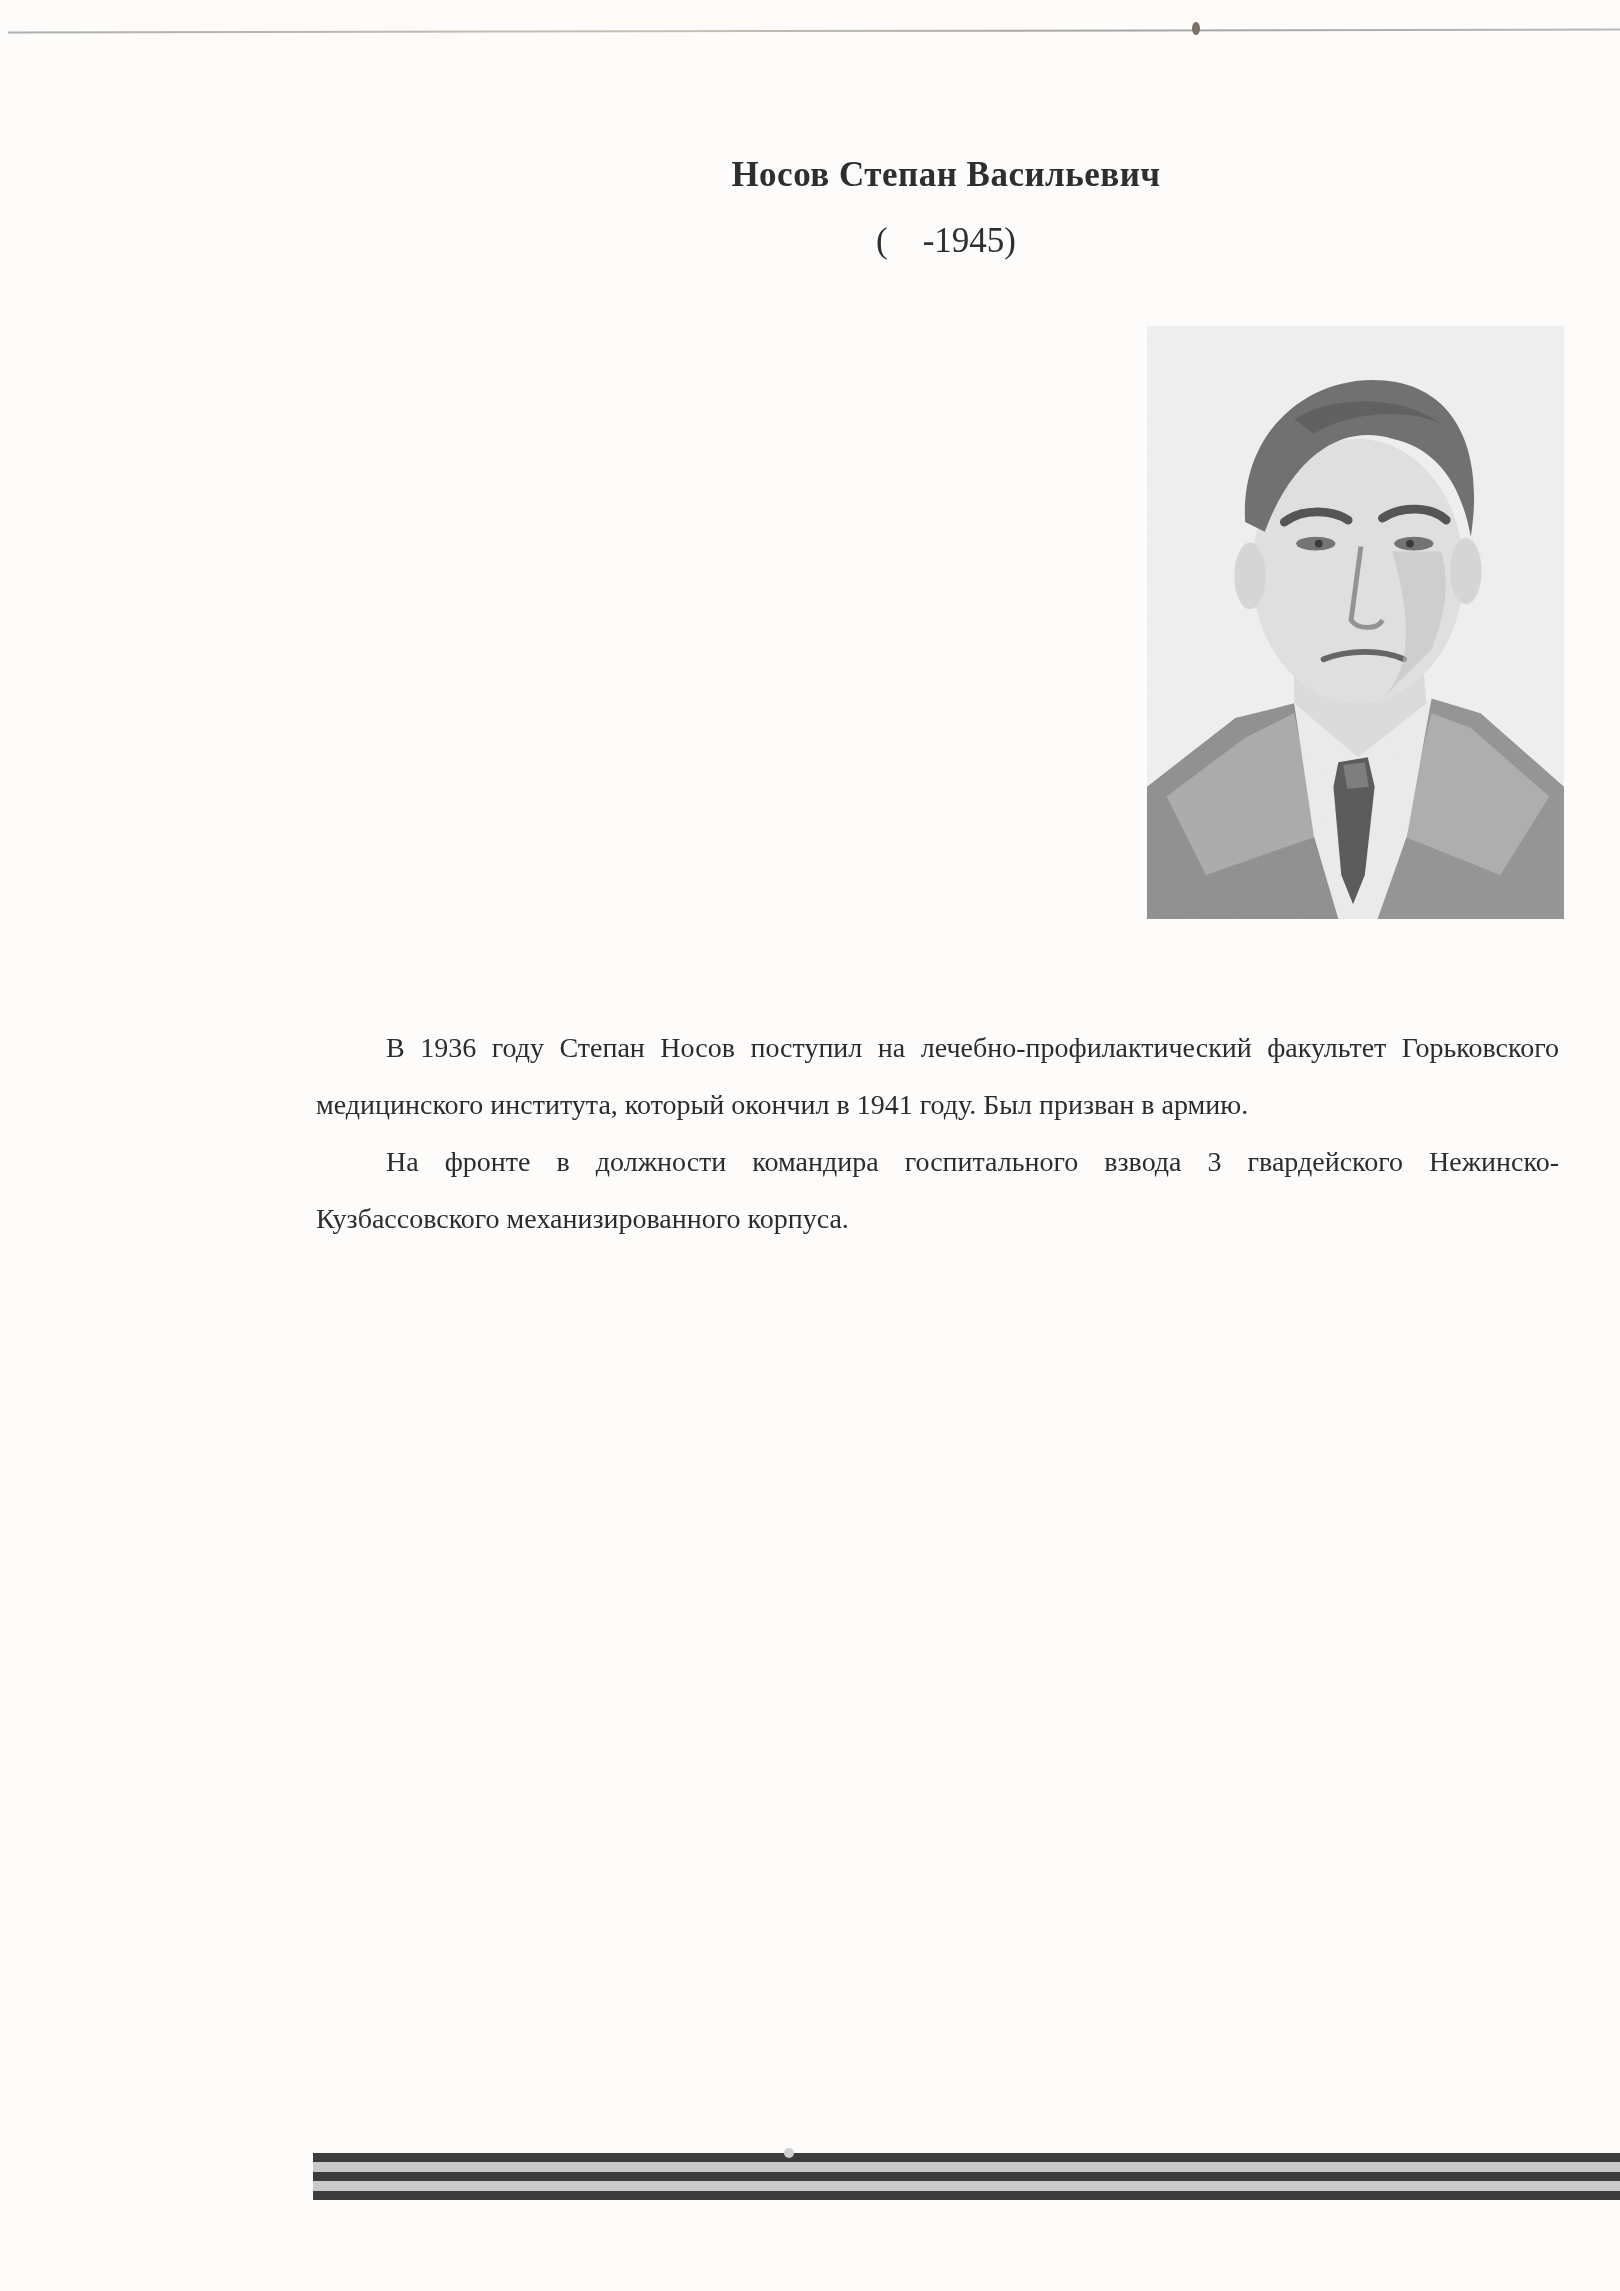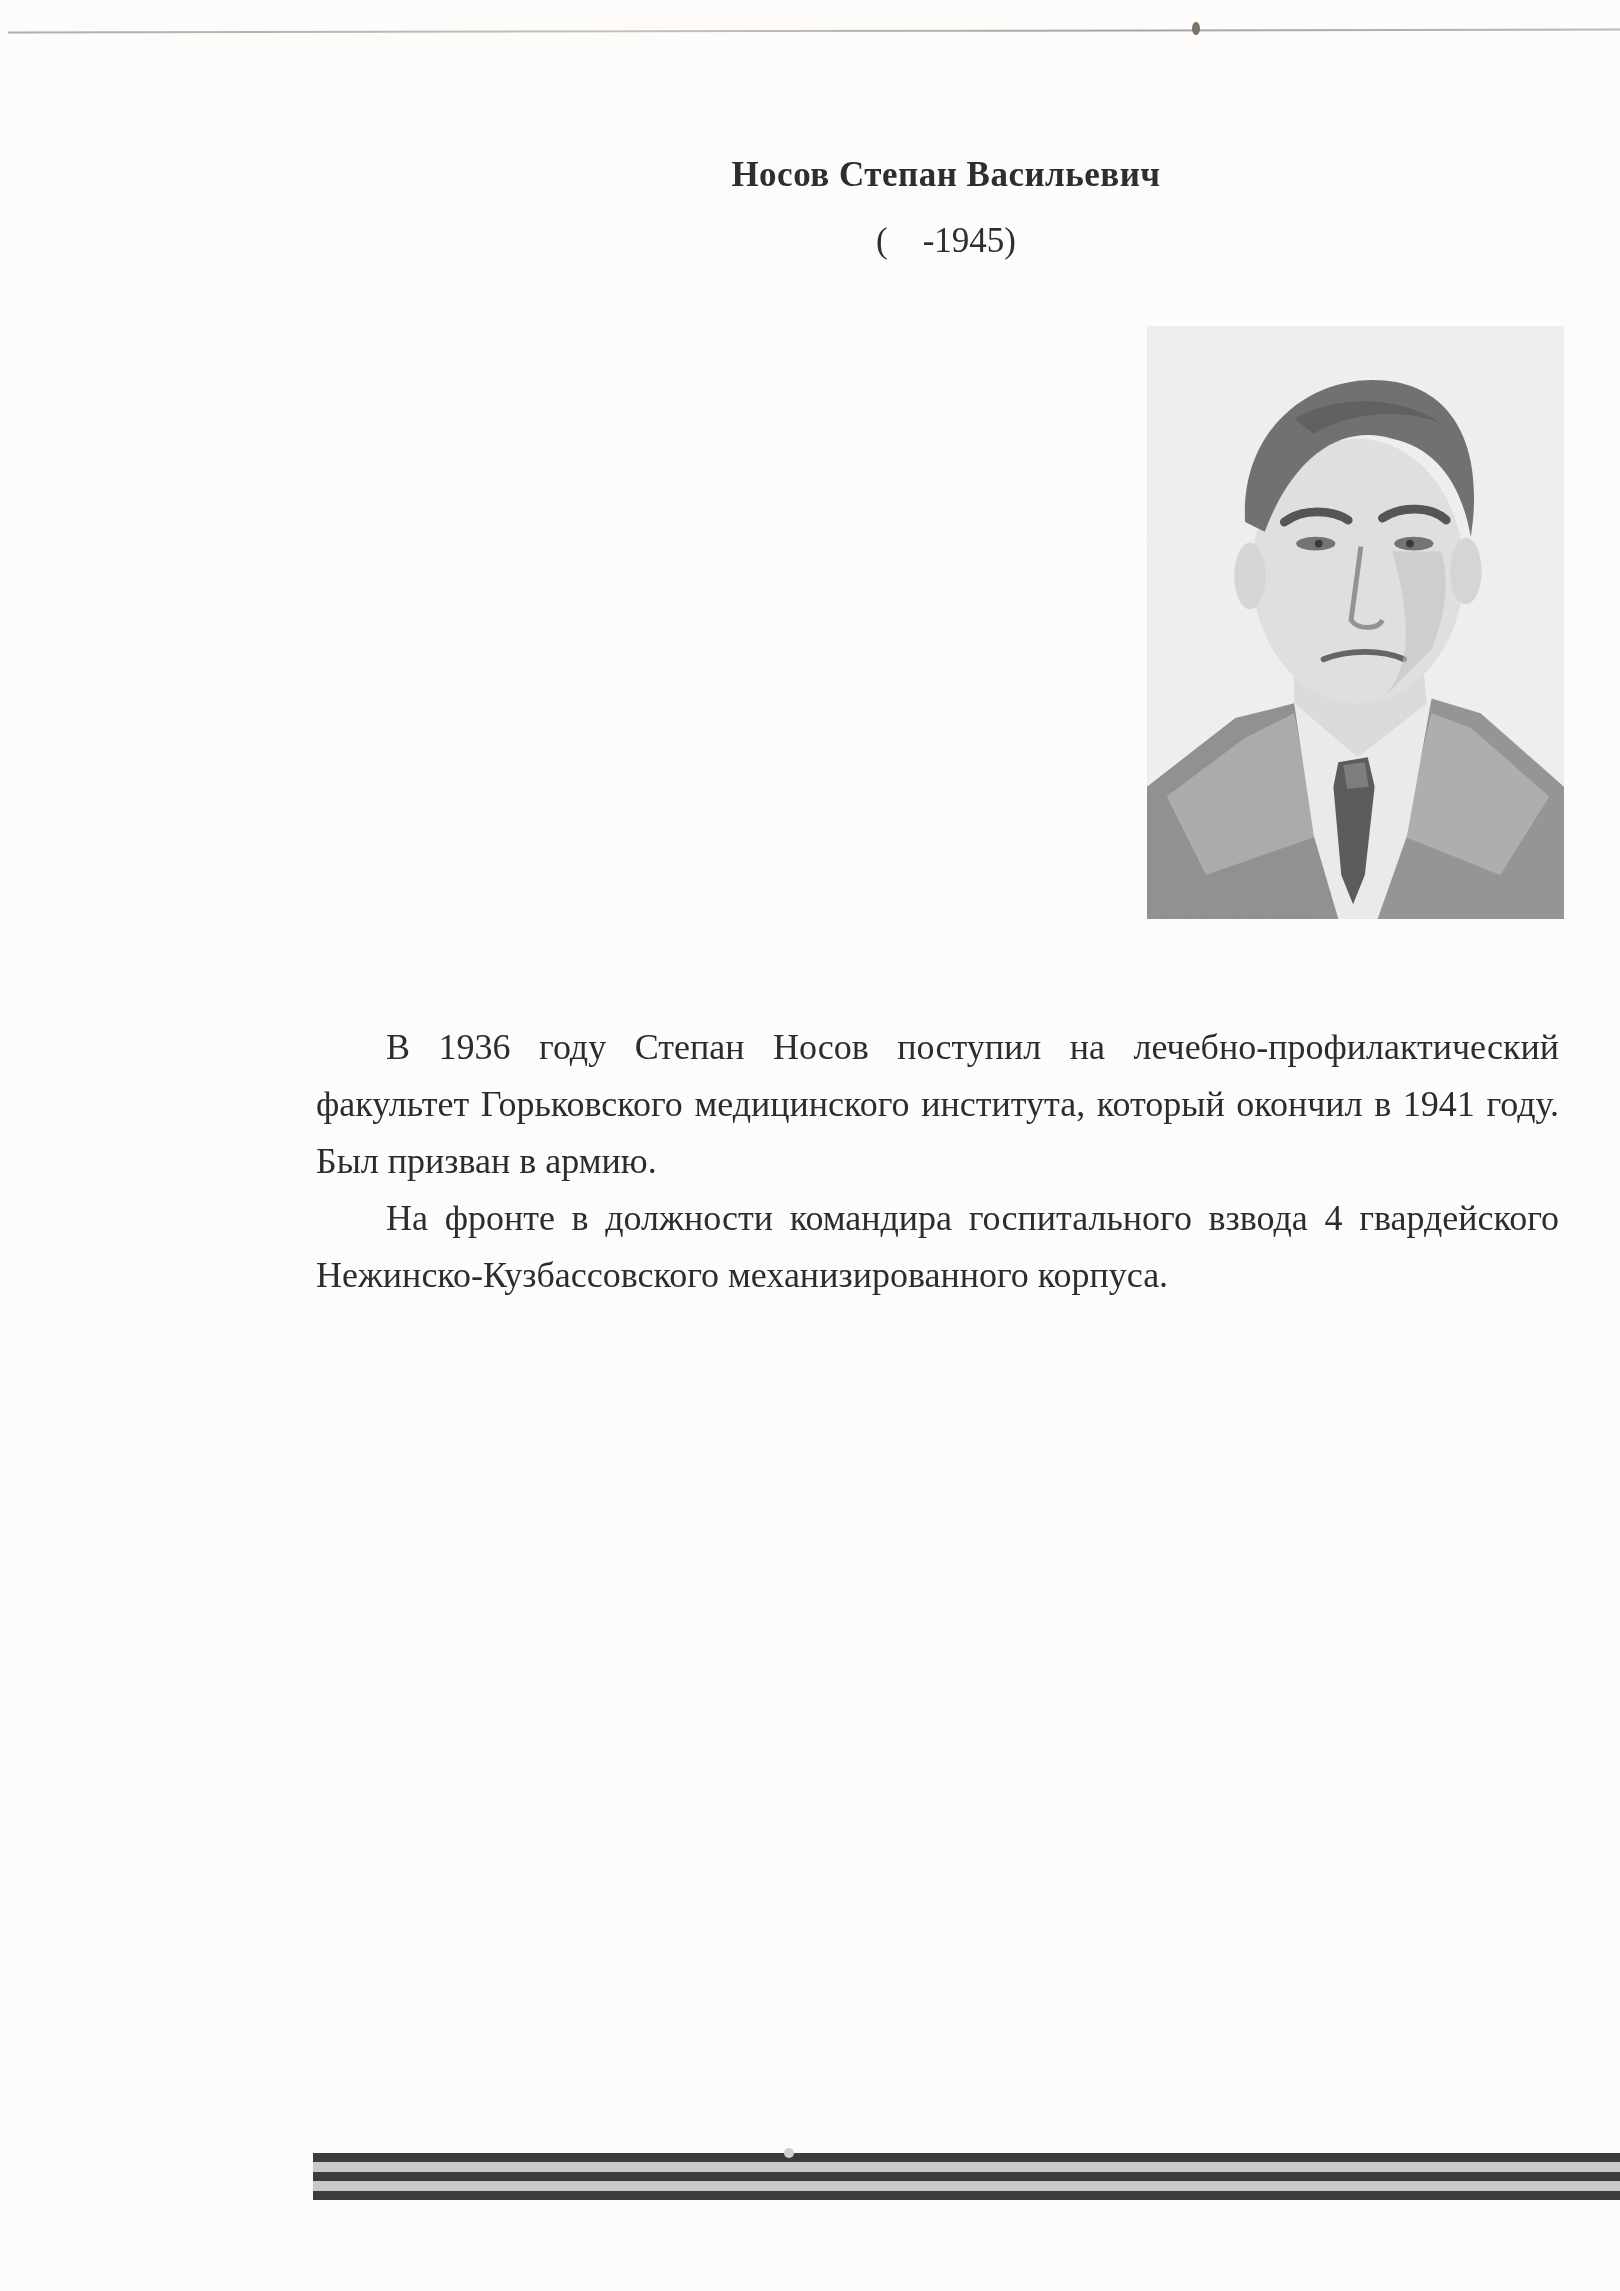--- a/index.html
+++ b/index.html
@@ -71,21 +71,21 @@
     .portrait svg {
       width: 100%;
       height: 100%;
       display: block;
     }
     .body-text {
       position: absolute;
       left: 316px;
       top: 1019px;
       width: 1243px;
-      font-size: 36px;
+      font-size: 28px;
       line-height: 57px;
       text-align: justify;
       color: #2c2c2c;
     }
     .body-text p {
       margin: 0;
       text-indent: 70px;
     }
     .ribbon {
       position: absolute;
@@ -166,21 +166,21 @@
 
     <path d="M180 340 C205 330 240 330 262 340" stroke="#5e5e5e" stroke-width="6" fill="none" stroke-linecap="round"></path>
 
     <path d="M250 230 C270 300 270 350 240 380 L290 330 C310 280 305 250 300 230 Z" fill="#bcbcbc" opacity="0.6"></path>
     <rect x="0" y="0" width="425" height="605" fill="#ffffff" opacity="0.05" filter="url(#grain)"></rect>
   </svg>
 </div>
 
 <div class="body-text">
   <p>В 1936 году Степан Носов поступил на лечебно-профилактический факультет Горьковского медицинского института, который окончил в 1941 году. Был призван в армию.</p>
-  <p>На фронте в должности командира госпитального взвода 4 гвардейского Нежинско-Кузбассовского механизированного корпуса.</p>
+  <p>На фронте в должности командира госпитального взвода 3 гвардейского Нежинско-Кузбассовского механизированного корпуса.</p>
 </div>
 
 <div class="ribbon">
   <div class="stripe dark"></div>
   <div class="stripe light"></div>
   <div class="stripe dark"></div>
   <div class="stripe light"></div>
   <div class="stripe dark"></div>
 </div>
 <div class="ribbon-dot"></div>

